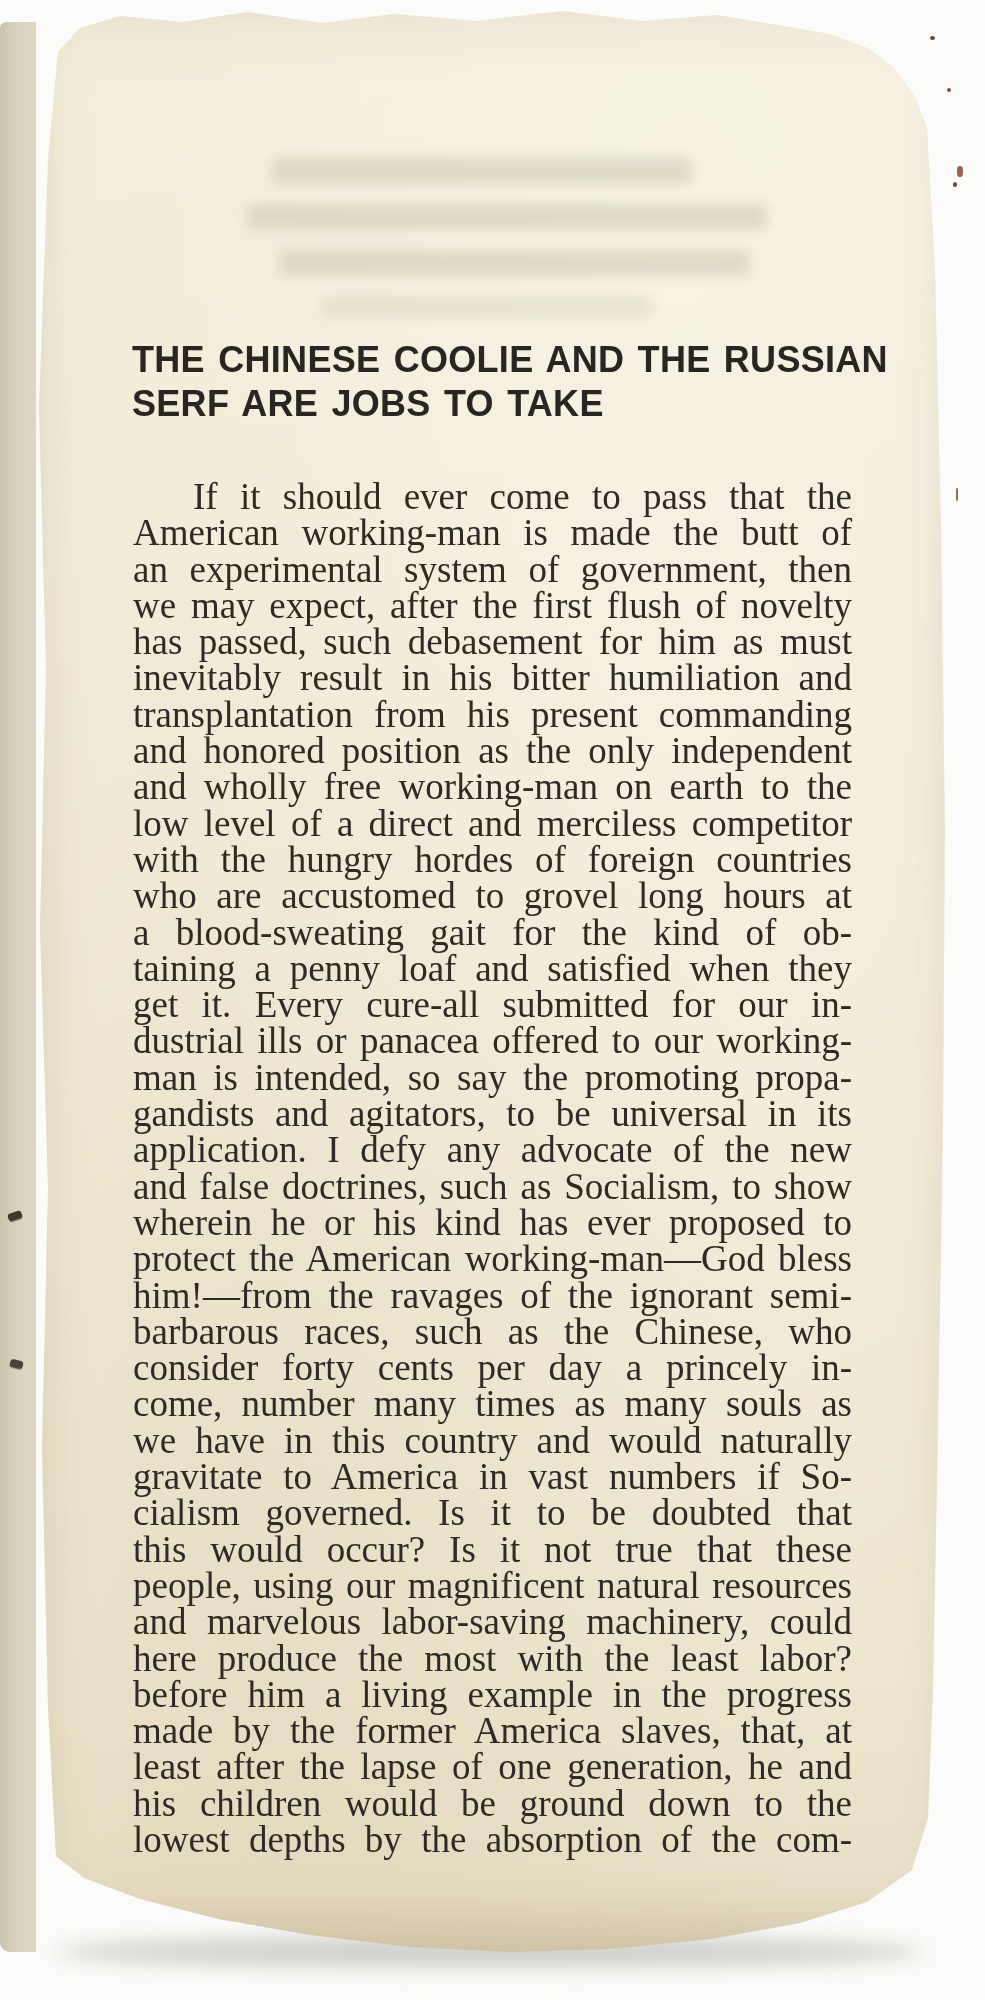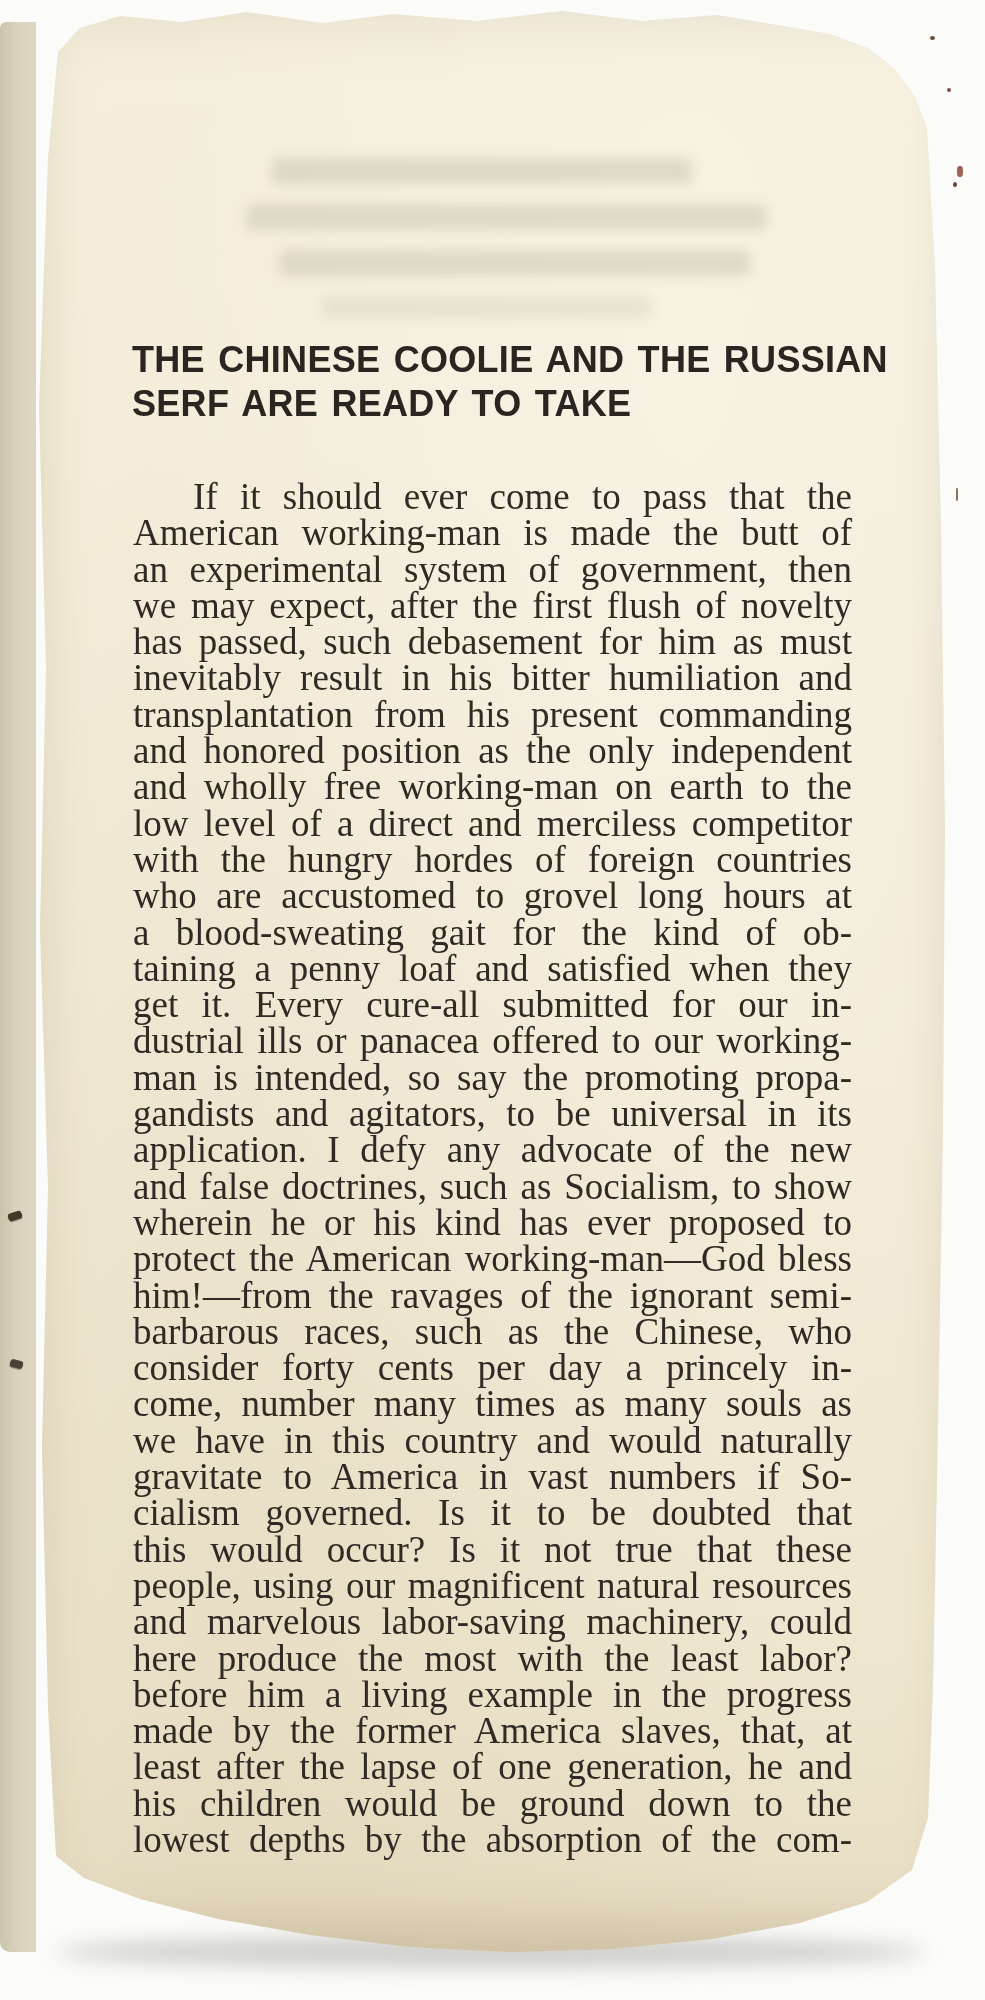--- a/index.html
+++ b/index.html
@@ -106,21 +106,21 @@
 
     <div class="ghost">
       <i class="g1"></i>
       <i class="g2"></i>
       <i class="g3"></i>
       <i class="g4"></i>
     </div>
 
     <div class="heading">
         <div>THE CHINESE COOLIE AND THE RUSSIAN</div>
-        <div>SERF ARE READY TO TAKE</div>
+        <div>SERF ARE JOBS TO TAKE</div>
       </div>
 
     <div class="body-text">
         <div class="line">If it should ever come to pass that the</div>
         <div class="line">American working-man is made the butt of</div>
         <div class="line">an experimental system of government, then</div>
         <div class="line">we may expect, after the first flush of novelty</div>
         <div class="line">has passed, such debasement for him as must</div>
         <div class="line">inevitably result in his bitter humiliation and</div>
         <div class="line">transplantation from his present commanding</div>

